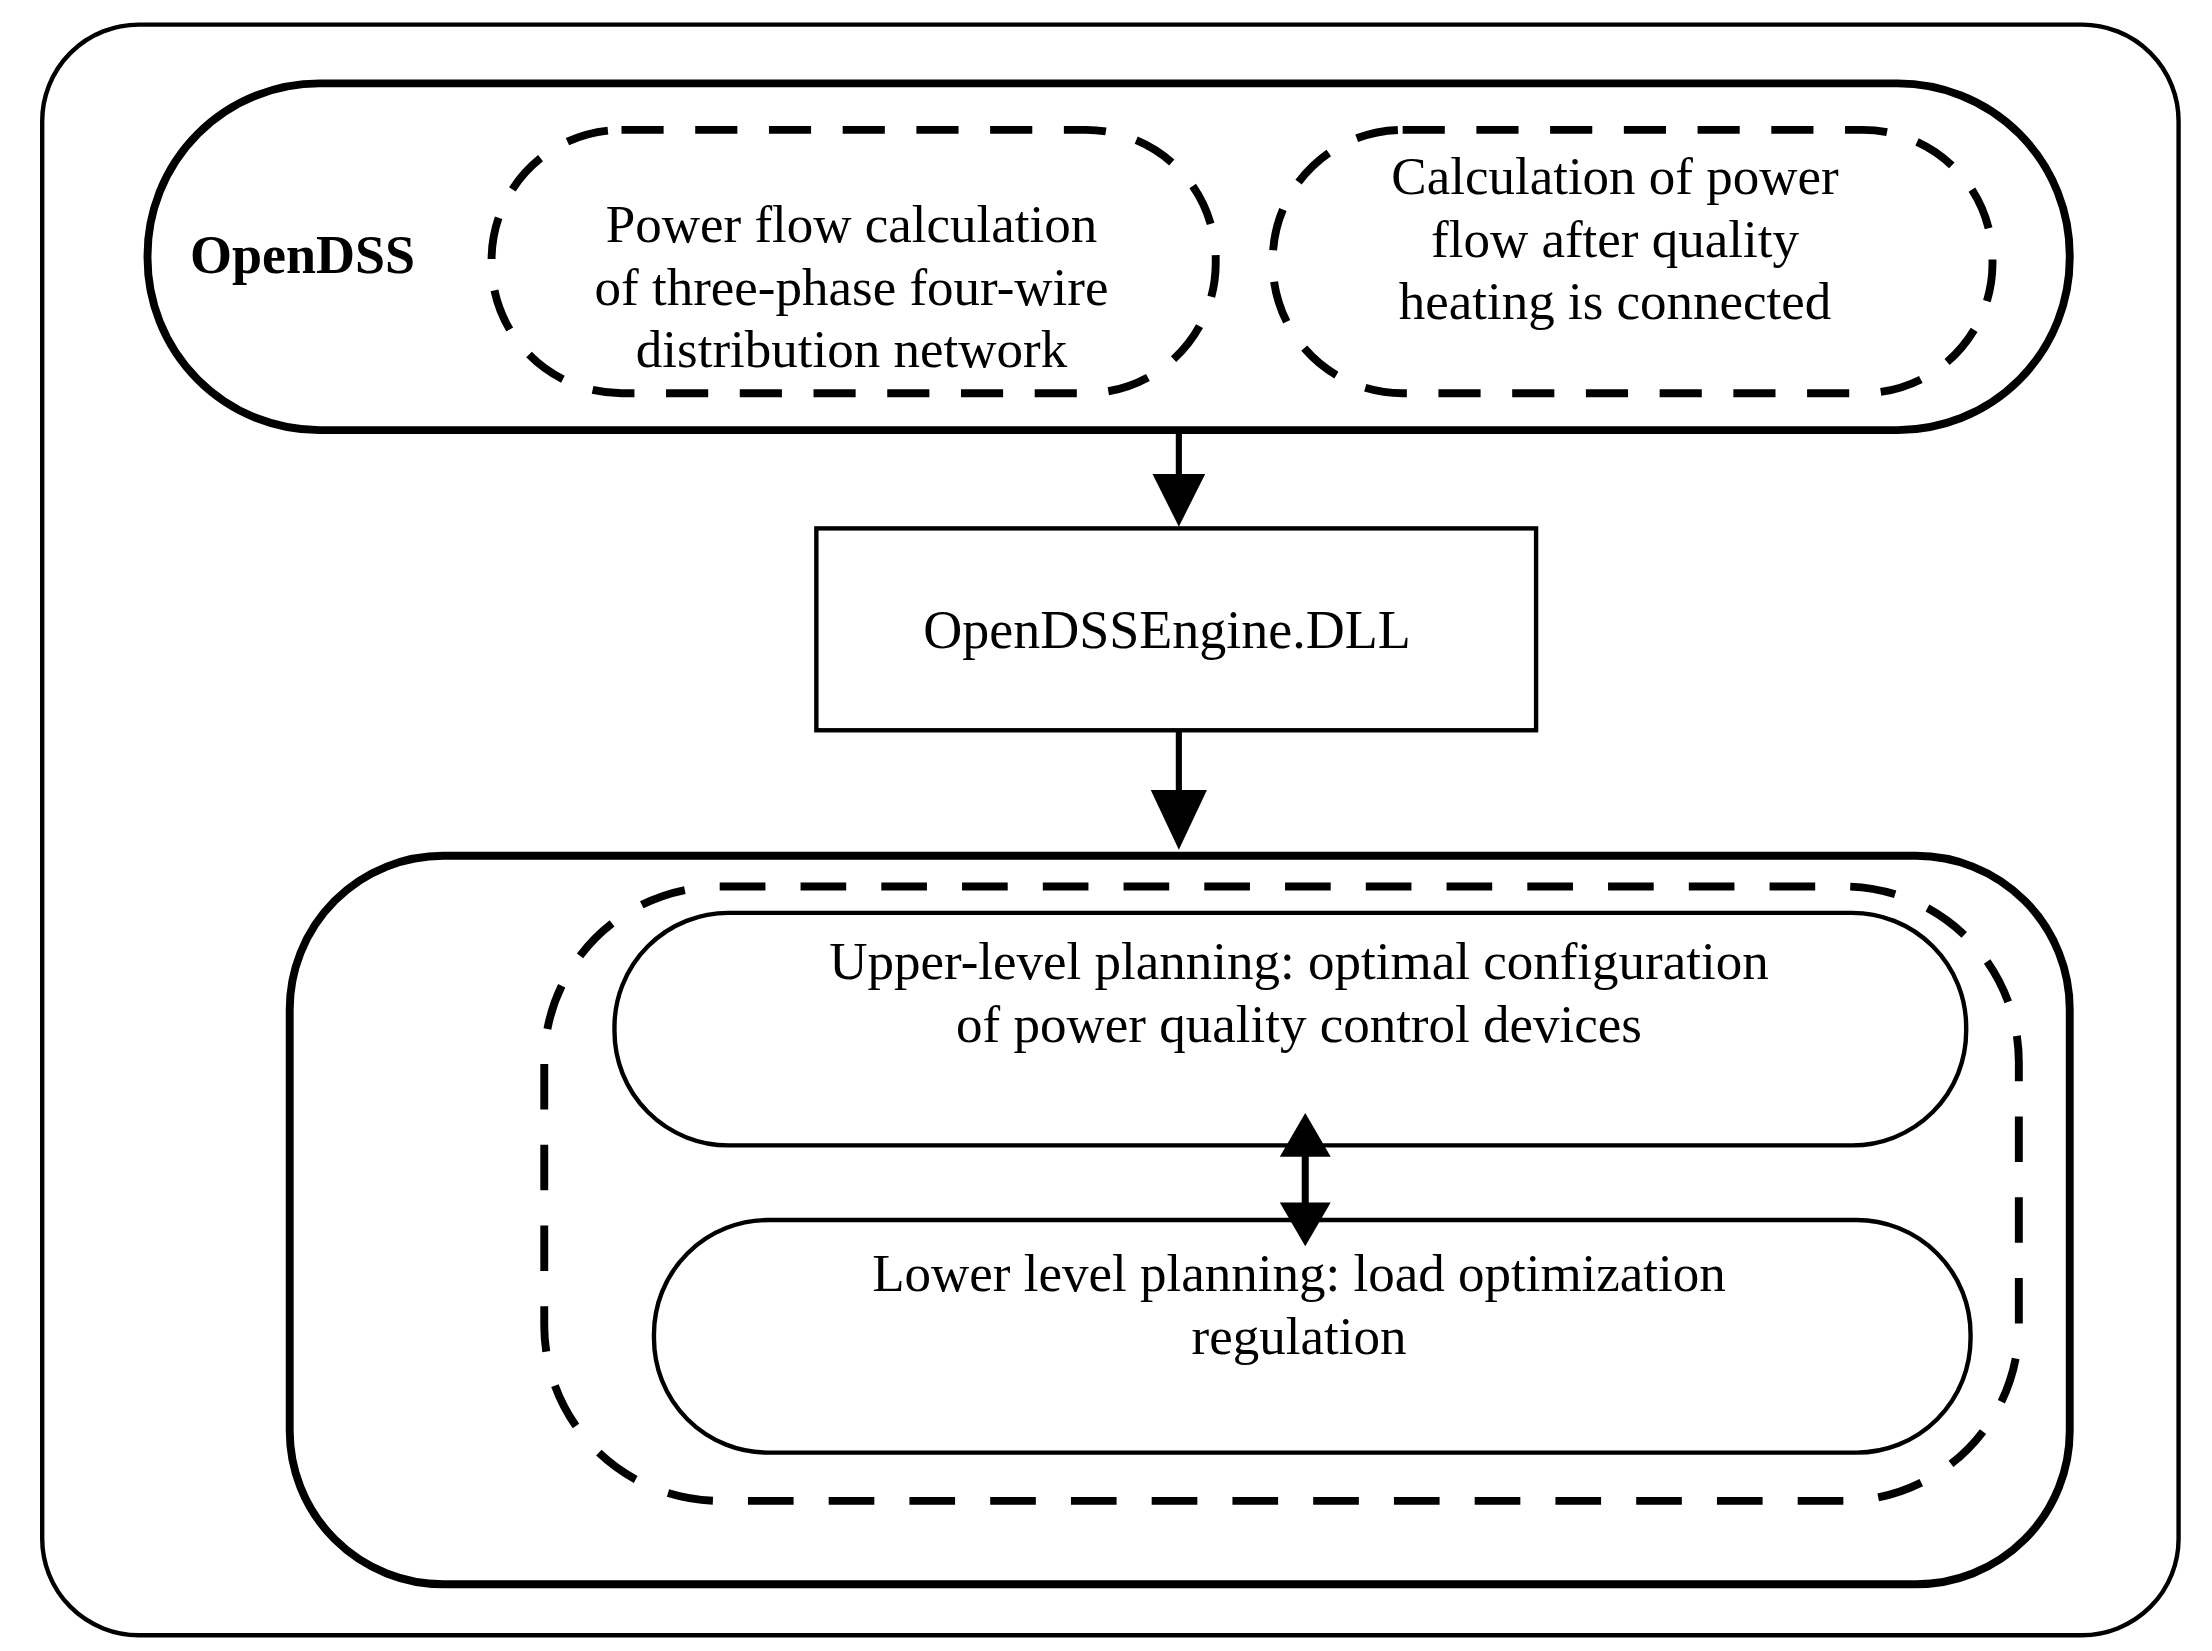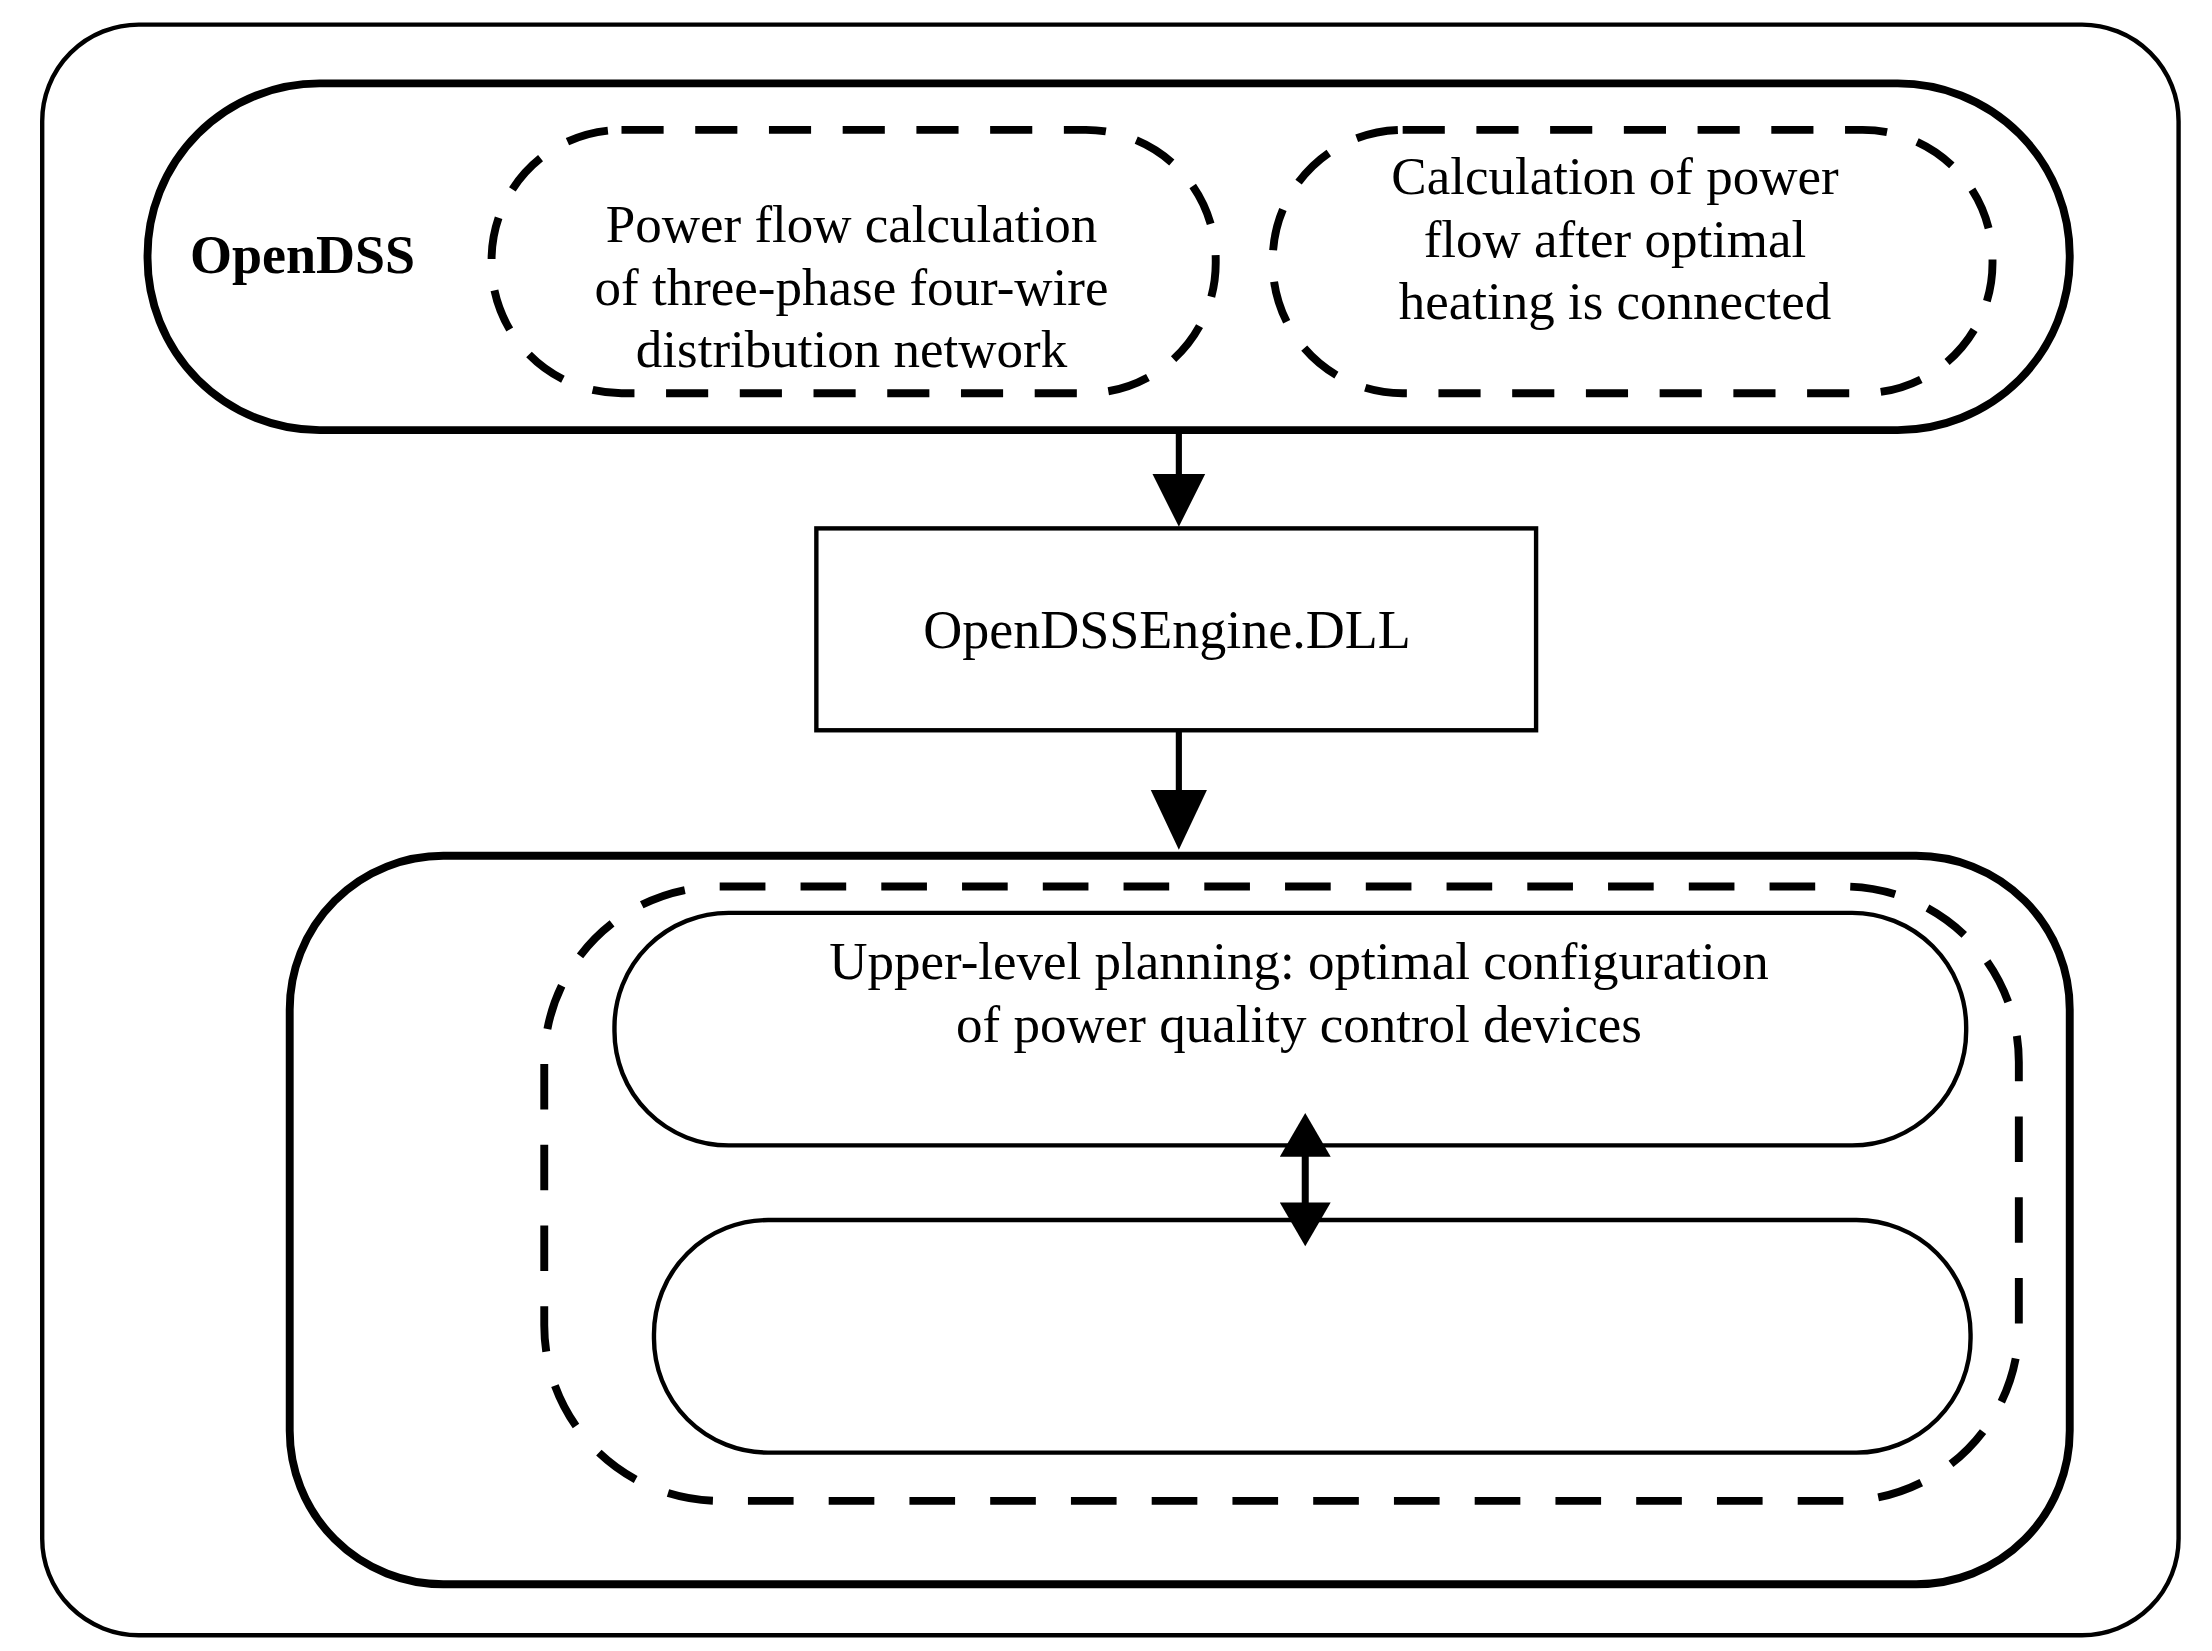--- a/index.html
+++ b/index.html
@@ -117,25 +117,27 @@
 
   </svg>
 
   <div class="lbl bold" id="opendss-label">OpenDSS</div>
 
   <div class="lbl" id="pf-three-phase-label">Power flow calculation
 of three-phase four-wire
 distribution network</div>
 
   <div class="lbl" id="pf-electric-heating-label">Calculation of power
-flow after optimal
+flow after quality
 heating is connected</div>
 
   <div class="lbl" id="dll-label">OpenDSSEngine.DLL</div>
 
 
   <div class="lbl" id="upper-level-label">Upper-level planning: optimal configuration
 of power quality control devices</div>
 
+  <div class="lbl" id="lower-level-label">Lower level planning: load optimization
+regulation</div>
 
 
 </div>
 
 
 </body></html>

